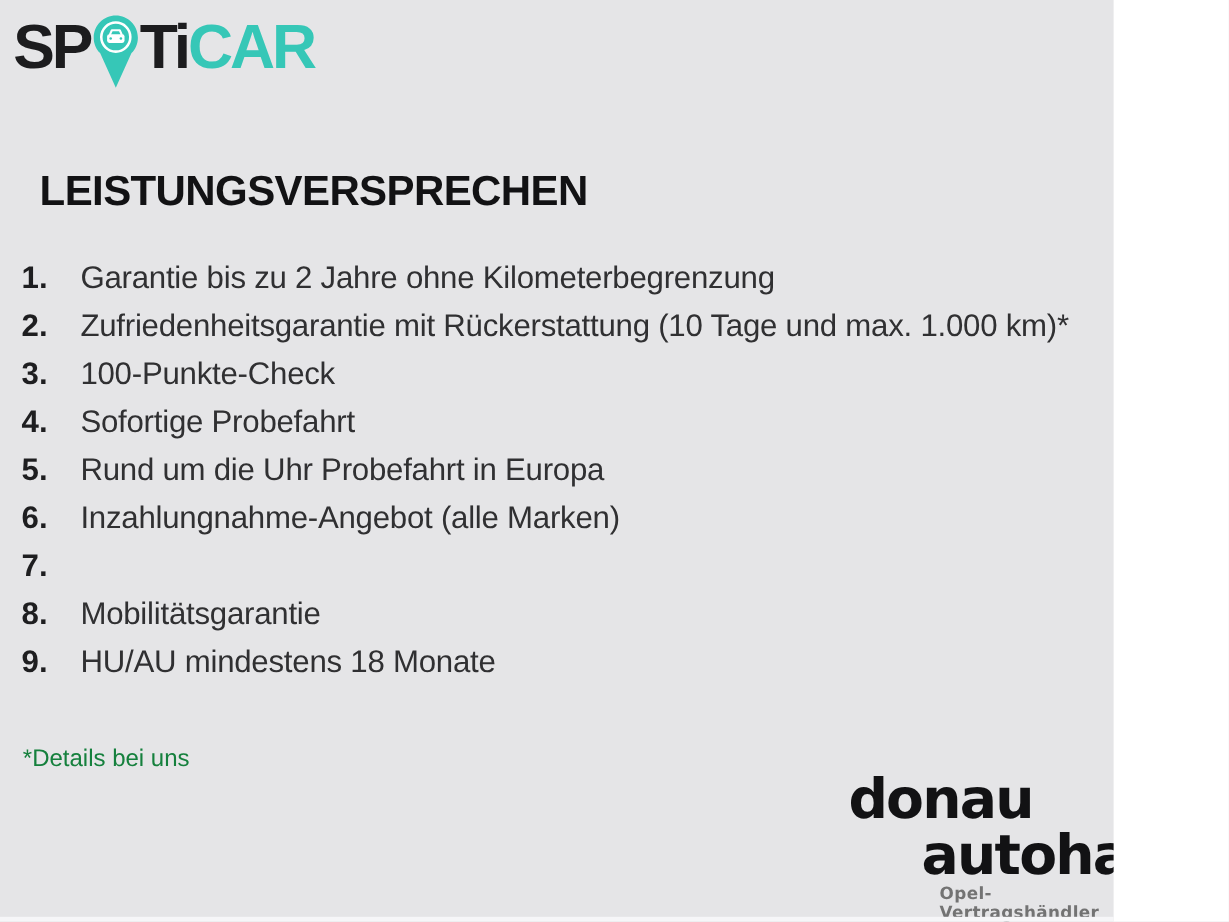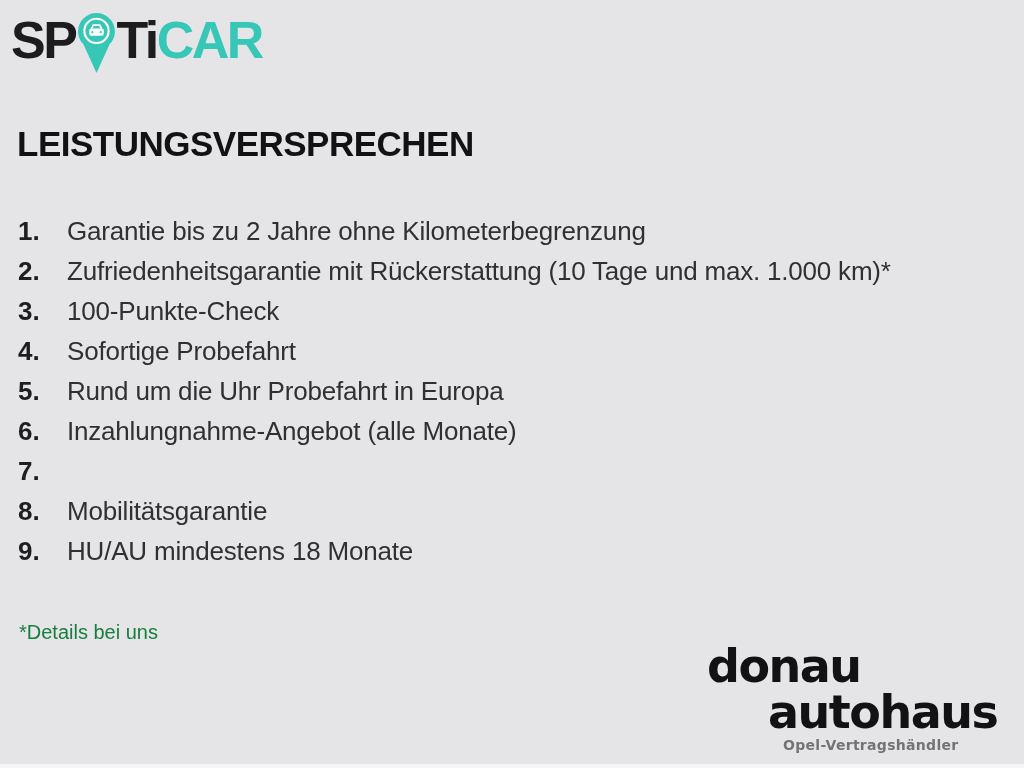--- a/index.html
+++ b/index.html
@@ -1,31 +1,31 @@
 <!DOCTYPE html>
 <html style="--teal: #36c7b7;"><head>
 <meta charset="utf-8">
 <style>
   :root { --teal:#36c7b7; }
   * { box-sizing:border-box; }
   html,body { margin:0; padding:0; }
   .canvas {
-    position:relative; width:1024px; height:768px;
+    position:relative; width:928px; height:768px;
     background:#e5e5e7; overflow:hidden;
     font-family:"Liberation Sans", sans-serif;
   }
   
   .spoticar { position:absolute; left:11px; top:10px; display:flex; align-items:flex-start; }
   .spoticar .lt { font-size:52px; font-weight:900; line-height:60px; letter-spacing:-2.5px; }
   .spoticar .black { color:#1c1c1e; }
   .spoticar .teal  { color:var(--teal); }
   .pin { width:39px; height:62px; margin:2px 0px 0 2px; flex:0 0 auto; }
   
   .heading {
-    position:absolute; left:17px; top:122px; margin:0;
+    position:absolute; left:17px; top:122px; margin:16px;
     font-size:35px; font-weight:800; letter-spacing:-0.5px;
     color:#121214; line-height:44px;
   }
   
   .promises { position:absolute; left:18px; top:211px; width:990px; }
   .row { display:flex; height:40px; align-items:center; font-size:26px; color:#303032; white-space:nowrap; }
   .row .num { width:49px; flex:0 0 auto; font-weight:700; color:#1e1e20; }
   .row .txt { letter-spacing:-0.2px; }
   
   .footnote { position:absolute; left:19px; top:616px; font-size:20px; line-height:32px; color:#15803d; }
@@ -86,21 +86,21 @@
       <span class="txt">Sofortige Probefahrt</span>
     </div>
 
     <div class="row">
       <span class="num">5.</span>
       <span class="txt">Rund um die Uhr Probefahrt in Europa</span>
     </div>
 
     <div class="row">
       <span class="num">6.</span>
-      <span class="txt">Inzahlungnahme-Angebot (alle Monate)</span>
+      <span class="txt">Inzahlungnahme-Angebot (alle Marken)</span>
     </div>
 
     <div class="row">
       <span class="num">7.</span>
     </div>
 
     <div class="row">
       <span class="num">8.</span>
       <span class="txt">Mobilitätsgarantie</span>
     </div>

